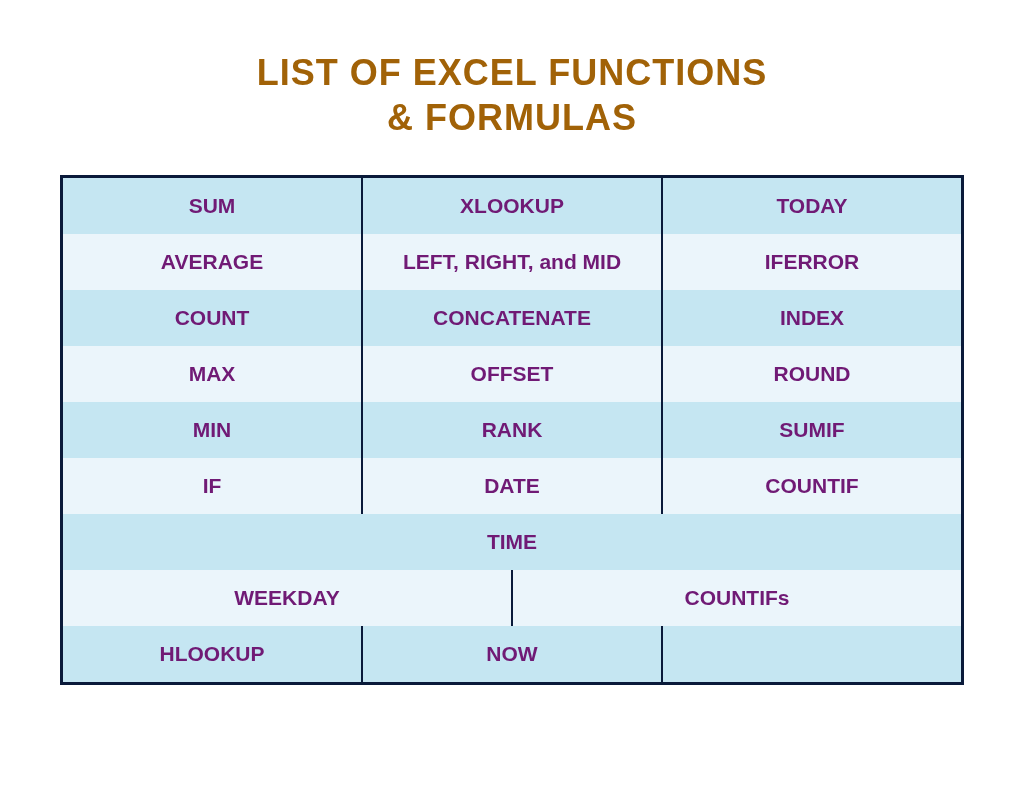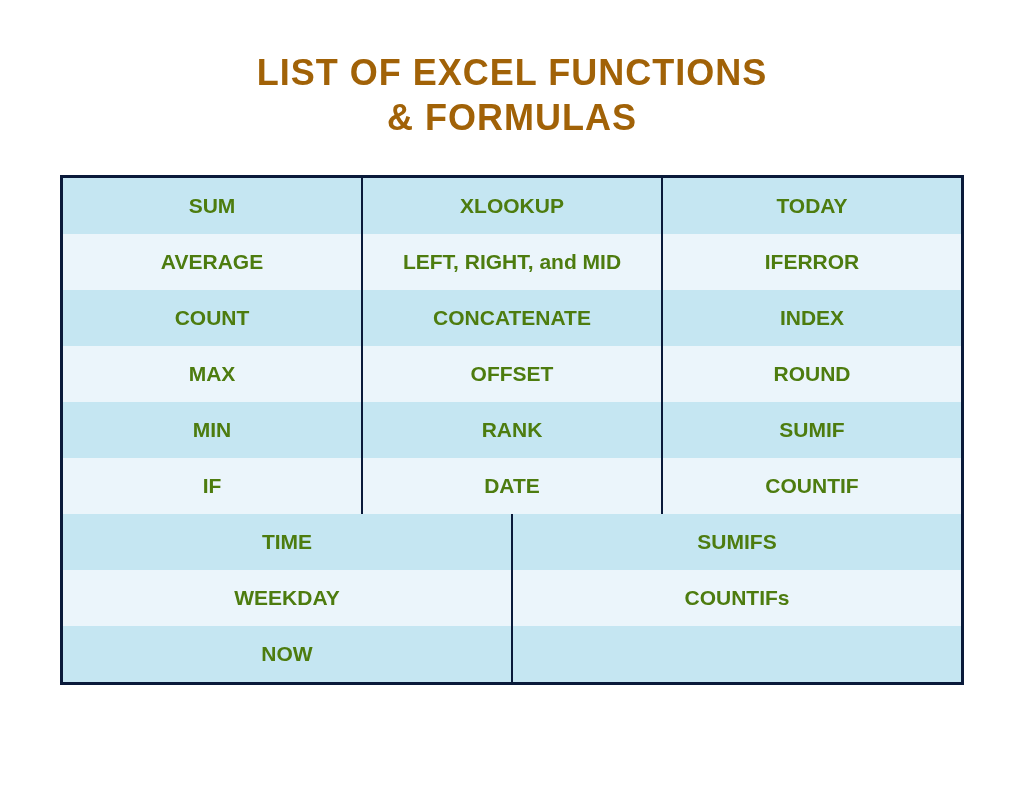--- a/index.html
+++ b/index.html
@@ -30,21 +30,21 @@
     .row {
       display: flex;
       width: 100%;
     }
     .cell {
       flex: 1;
       text-align: center;
       padding: 16px 8px;
       font-size: 21px;
       font-weight: 700;
-      color: #4d7c0f;
+      color: #701a75;
       border-right: 2px solid #0a1a3a;
     }
     .cell:last-child {
       border-right: none;
     }
     .row:nth-child(odd) {
       background-color: #c5e6f2;
     }
     .row:nth-child(even) {
       background-color: #ebf5fb;
@@ -84,23 +84,23 @@
     <div class="cell">RANK</div>
     <div class="cell">SUMIF</div>
   </div>
   <div class="row">
     <div class="cell">IF</div>
     <div class="cell">DATE</div>
     <div class="cell">COUNTIF</div>
   </div>
   <div class="row">
     <div class="cell">TIME</div>
-    <div class="cell">SUMIFS</div>
   </div>
   <div class="row">
     <div class="cell">WEEKDAY</div>
     <div class="cell">COUNTIFs</div>
   </div>
   <div class="row">
+    <div class="cell">HLOOKUP</div>
     <div class="cell">NOW</div>
     <div class="cell"></div>
   </div>
 </div>
 
 </body></html>

